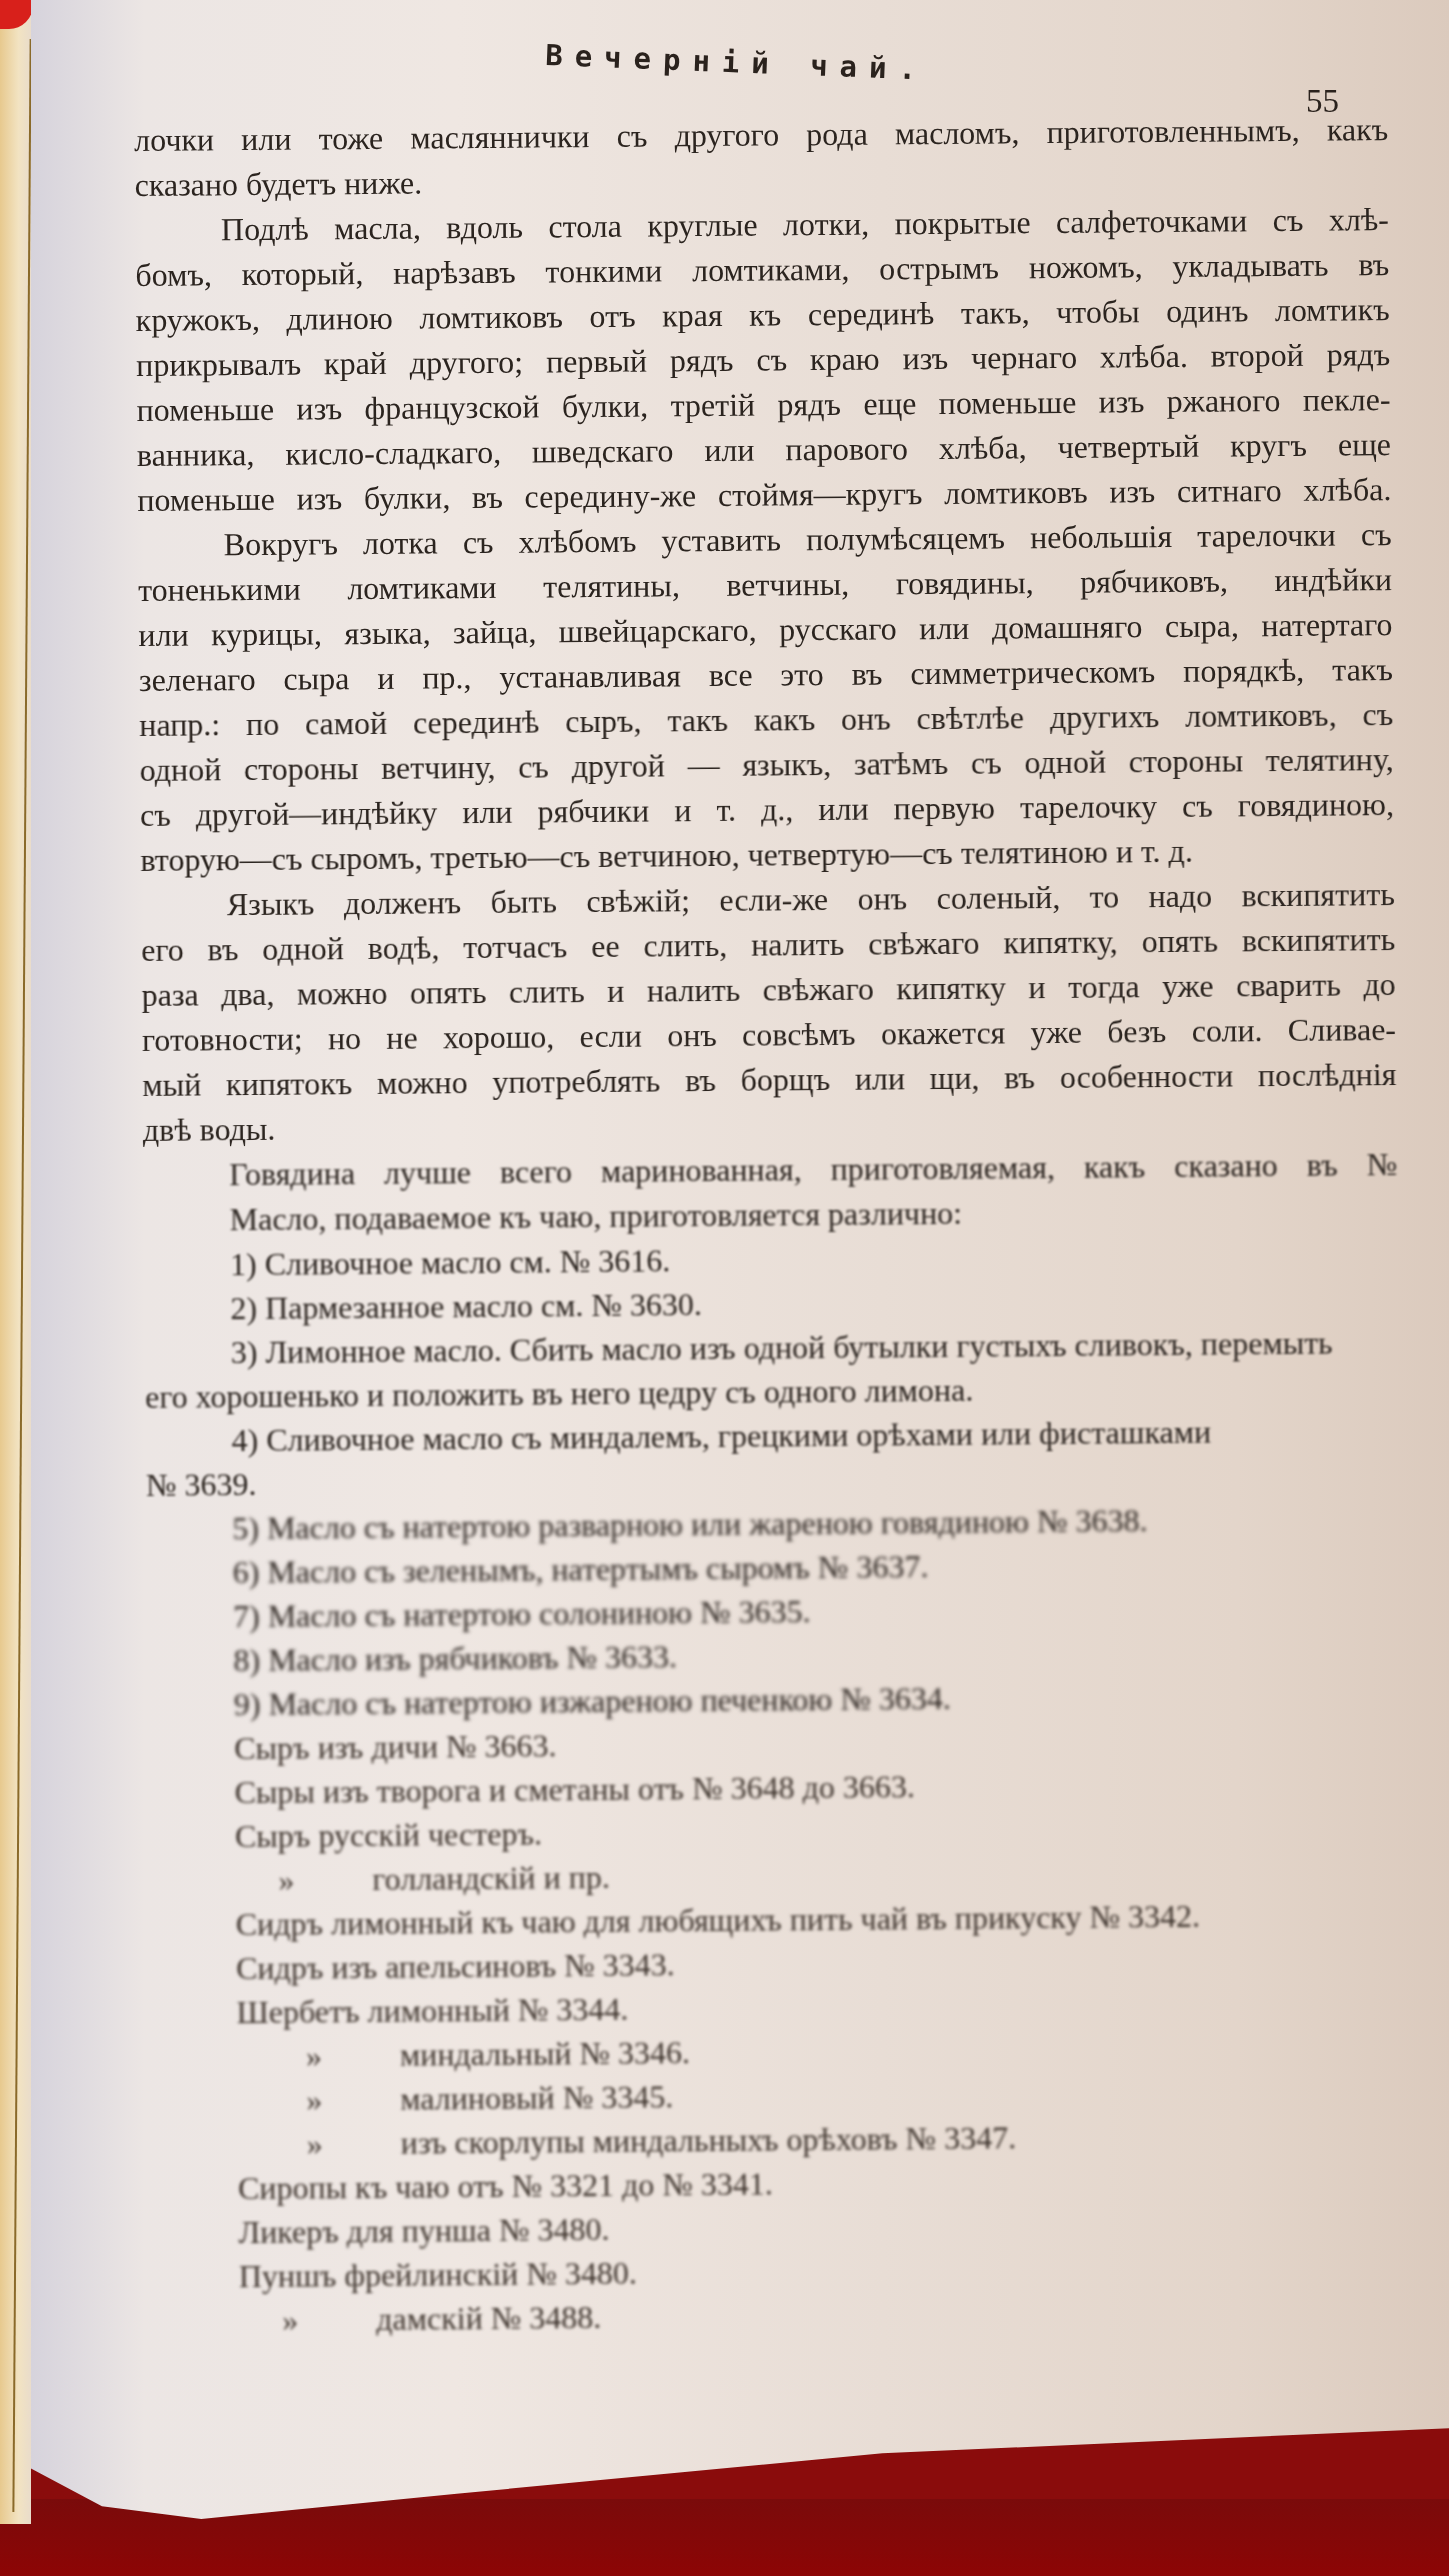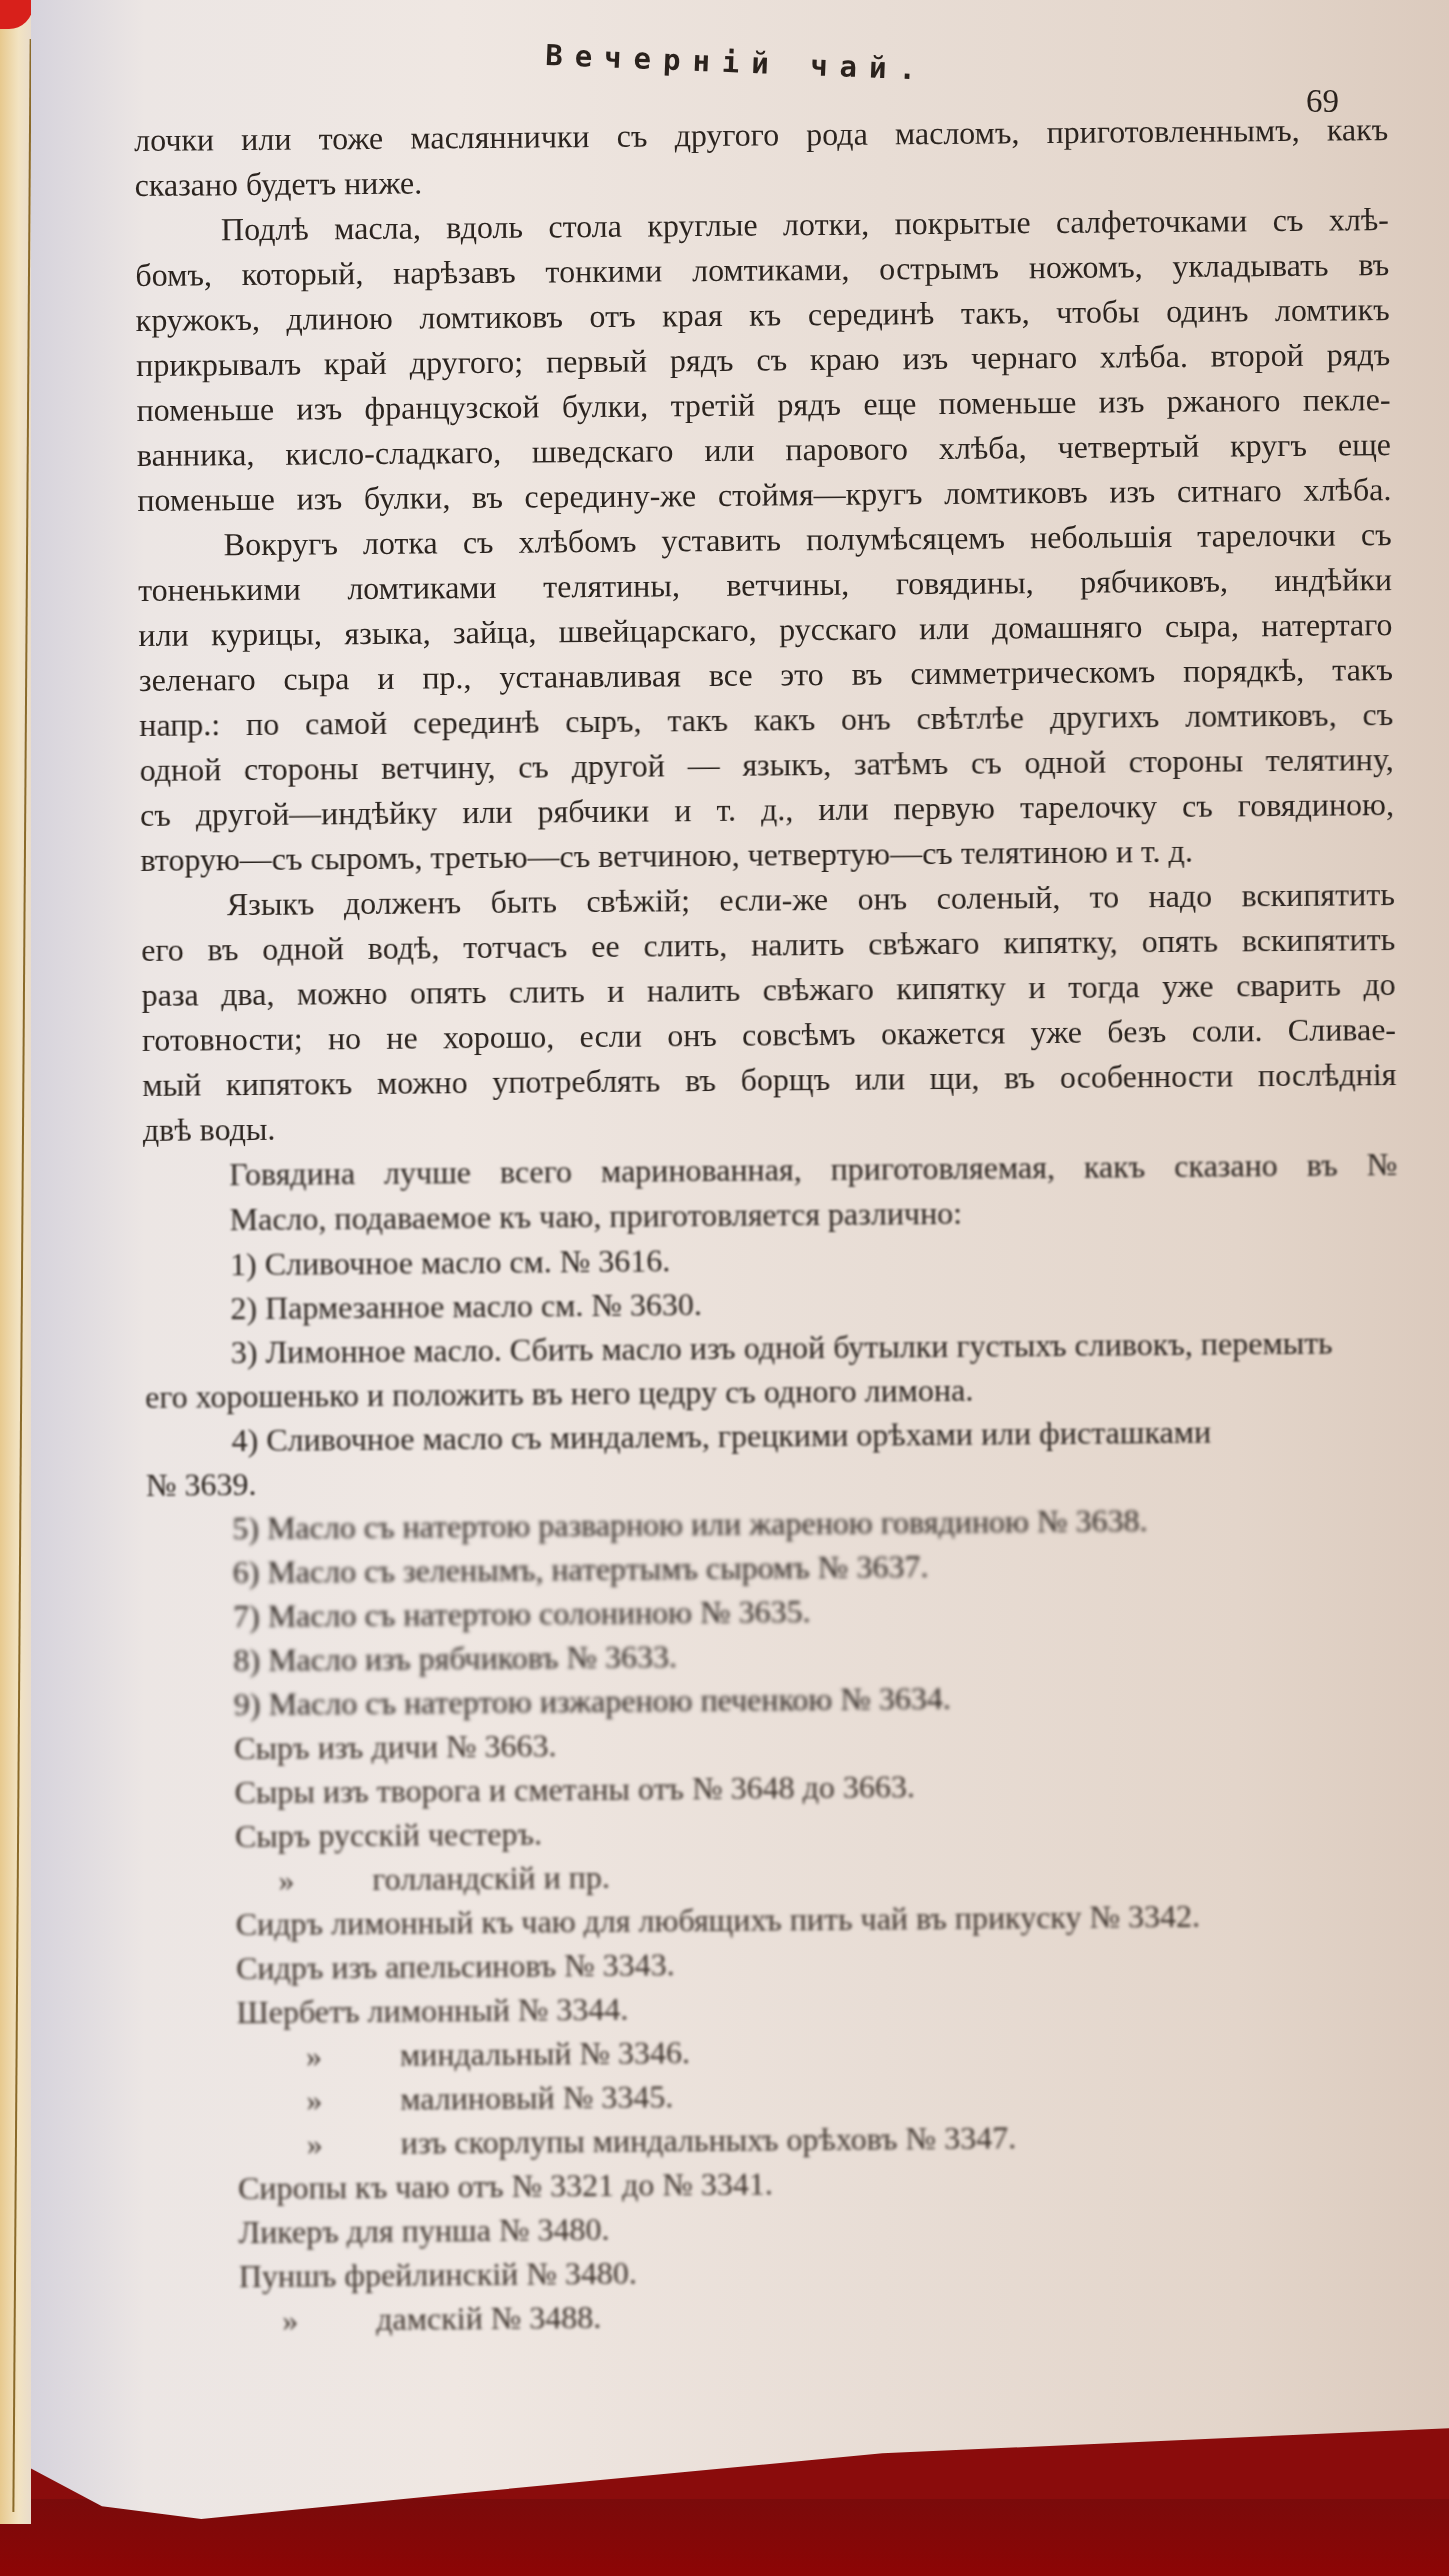--- a/index.html
+++ b/index.html
@@ -71,21 +71,21 @@
 
 <div class="bottom-red"></div>
 <div class="left-edge">
   <div class="left-edge-line"></div>
 </div>
 <div class="red-corner"></div>
 
 <div class="page">
   <div class="header">
     <div class="running-title">Вечерній чай.</div>
-    <div class="page-number">69</div>
+    <div class="page-number">55</div>
   </div>
 
   <div class="text-block">
 
     <div>
       <div class="line">лочки или тоже масляннички съ другого рода масломъ, приготовленнымъ, какъ</div>
       <div class="line last">сказано будетъ ниже.</div>
     </div>
 
     <div>

